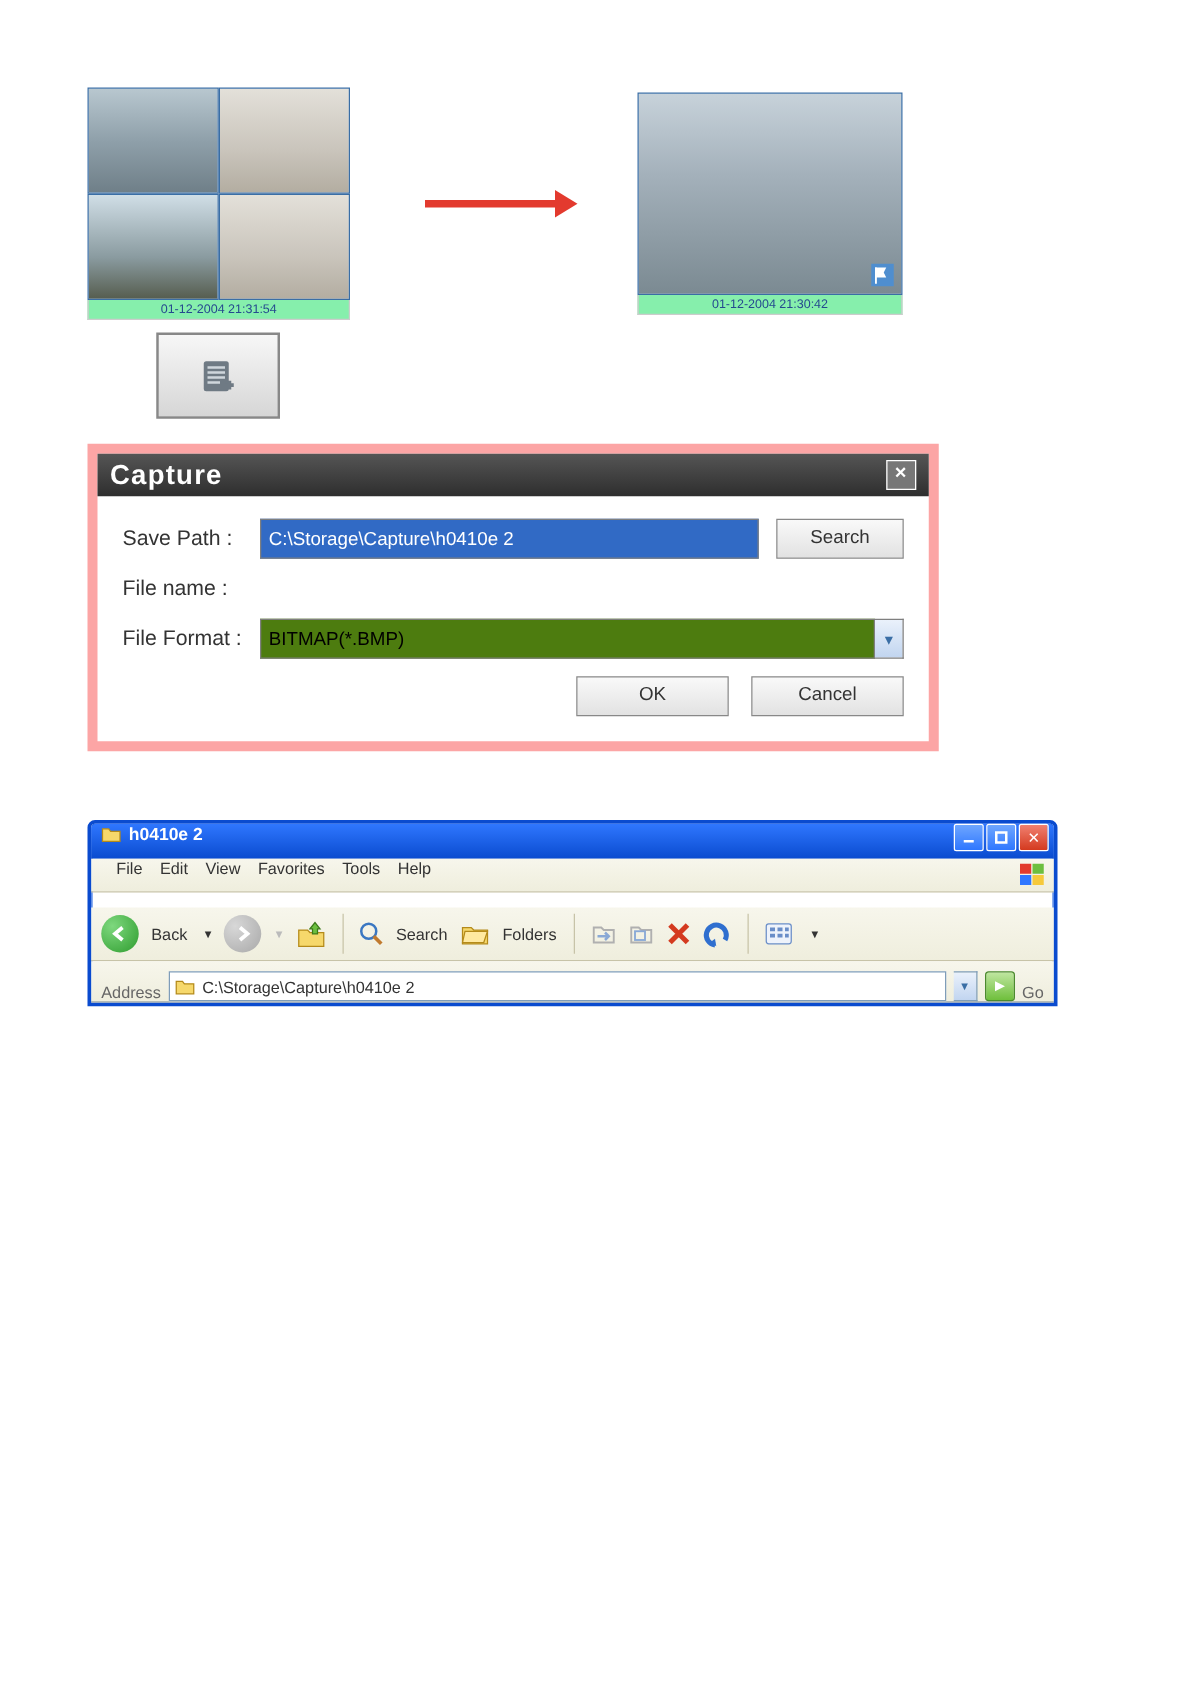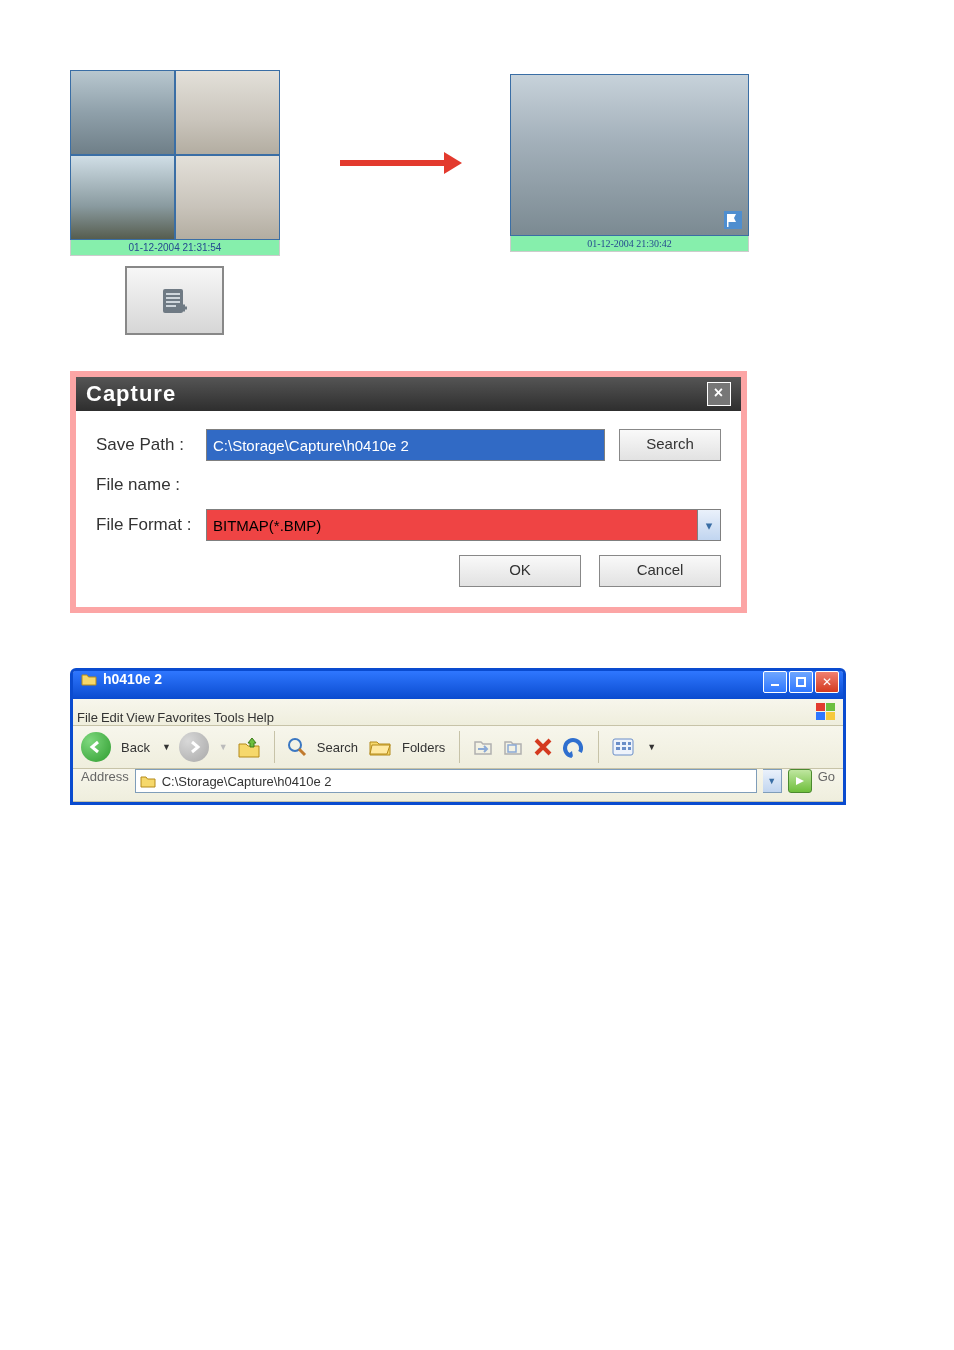--- a/index.html
+++ b/index.html
@@ -54,22 +54,21 @@
   .arrow:after {
     content: "";
     position: absolute;
     right: -12px;
     top: -8px;
     border-left: 18px solid #e33a2e;
     border-top: 11px solid transparent;
     border-bottom: 11px solid transparent;
   }
   .single-panel {
-    width: 239px;
-    font-family: Liberation Serif, serif;
+    width: 212px;
   }
   .single-img {
     height: 160px;
     border: 1px solid #3a6ea5;
     background: linear-gradient(#c7d2da 0%, #a4b1bb 40%, #7b8a92 100%);
     position: relative;
   }
   .single-img svg { position:absolute; right:6px; bottom:6px; }
 
   .snapshot-btn {
@@ -80,23 +79,23 @@
     border: 2px solid #888;
     background: linear-gradient(#f7f7f7,#d6d6d6);
     display: flex;
     align-items: center;
     justify-content: center;
   }
   .snapshot-btn svg { display:block; }
 
   
   .capture-dialog {
-    margin-top: 36px;
+    margin-top: 20px;
     width: 665px;
-    border: 6px solid #fca5a5;
+    border: 8px solid #fca5a5;
     background: #fff;
   }
   .capture-title {
     background: linear-gradient(#555,#2e2e2e);
     color: #fff;
     font-size: 22px;
     font-weight: bold;
     padding: 4px 10px;
     display: flex;
     justify-content: space-between;
@@ -145,21 +144,21 @@
     background: linear-gradient(#f9f9f9,#e2e2e2);
     font-size: 15px;
     color: #333;
     text-align: center;
     line-height: 28px;
   }
   .select-wrap {
     flex: 1;
     display: flex;
   }
-  .select-wrap .text-input { flex:1; background:#ef4444; }
+  .select-wrap .text-input { flex:1; background:#4d7c0f; }
   .select-wrap .dd {
     width: 22px; height: 30px;
     border: 1px solid #7f7f7f;
     border-left: none;
     background: linear-gradient(#eaf1fb,#c1d5f0);
     display:flex;align-items:center;justify-content:center;
     color:#3a6ea5;
   }
   .dlg-actions {
     display: flex;
@@ -201,60 +200,61 @@
     display:flex;align-items:center;justify-content:center;
     font-size:12px;
     border-radius:2px;
   }
   .exp-winbtn.close { background: linear-gradient(#f08070,#d43a1f); }
 
   .exp-menubar {
     background: linear-gradient(#f7f6ec,#efeedd);
     height: 26px;
     display:flex;
-    align-items:flex-end;
-    padding: 0 4px;
-    gap: 3px;
+    align-items:flex-start;
+    padding: 0 20px;
+    gap: 14px;
     border-bottom:1px solid #c7c3a8;
     font-size:13px;
     color:#333;
     position:relative;
   }
   .exp-menubar .winflag {
     position:absolute; right:6px; top:3px;
     width:22px; height:20px;
   }
 
   .exp-toolbar {
     background: linear-gradient(#f7f6ec,#efeedd);
     height: 42px;
     display:flex;
     align-items:center;
     padding: 0 8px;
     gap: 8px;
     border-bottom:1px solid #c7c3a8;
     font-size:13px;
     color:#333;
+    margin-top:12px;
   }
   .circlebtn {
     width:30px;height:30px;border-radius:50%;
     display:flex;align-items:center;justify-content:center;
     color:#fff;font-size:16px;font-weight:bold;
   }
   .circlebtn.back { background: radial-gradient(circle at 30% 30%, #7ed87e, #2e9c2e); }
   .circlebtn.fwd  { background: radial-gradient(circle at 30% 30%, #d8d8d8, #a8a8a8); color:#e6e6e6;}
   .tb-sep { width:1px; height:32px; background:#c7c3a8; margin:0 4px; }
   .tb-label { margin: 0 2px; }
   .tb-drop { color:#333; font-size:9px; margin-left:2px;}
 
   .exp-addrbar {
     background: linear-gradient(#f7f6ec,#efeedd);
     height: 32px;
     display:flex;
-    align-items:flex-start;
+    align-items:flex-end;
     padding: 0 8px;
     gap: 6px;
     border-bottom:1px solid #c7c3a8;
     font-size:13px;
     color:#666;
   }
   .addr-input {
     flex:1;
     height:22px;
     border:1px solid #7f9db9;

